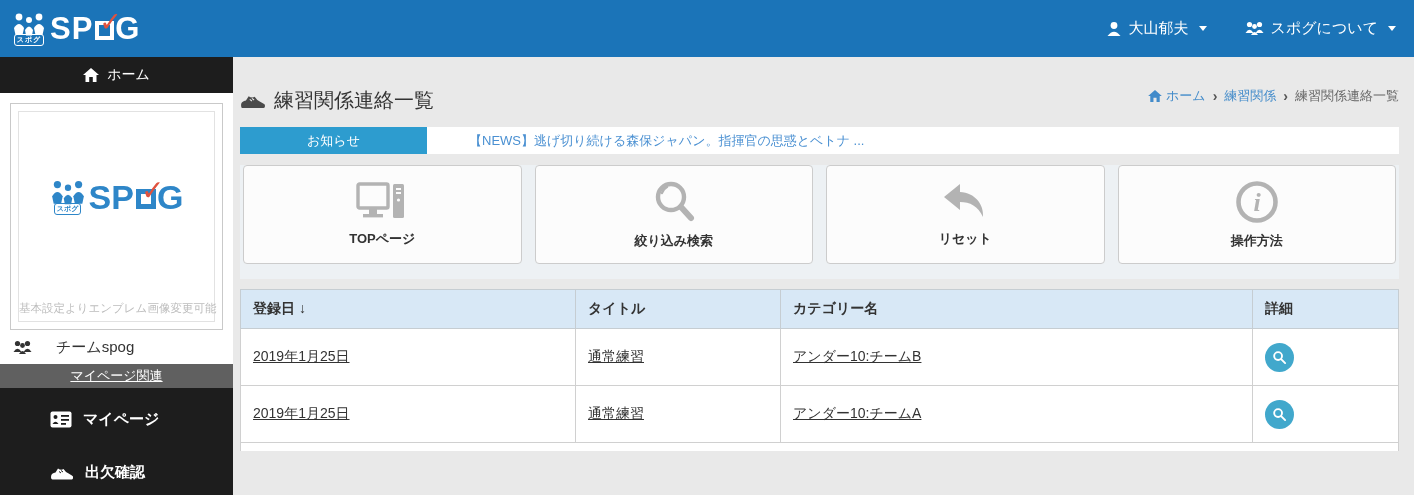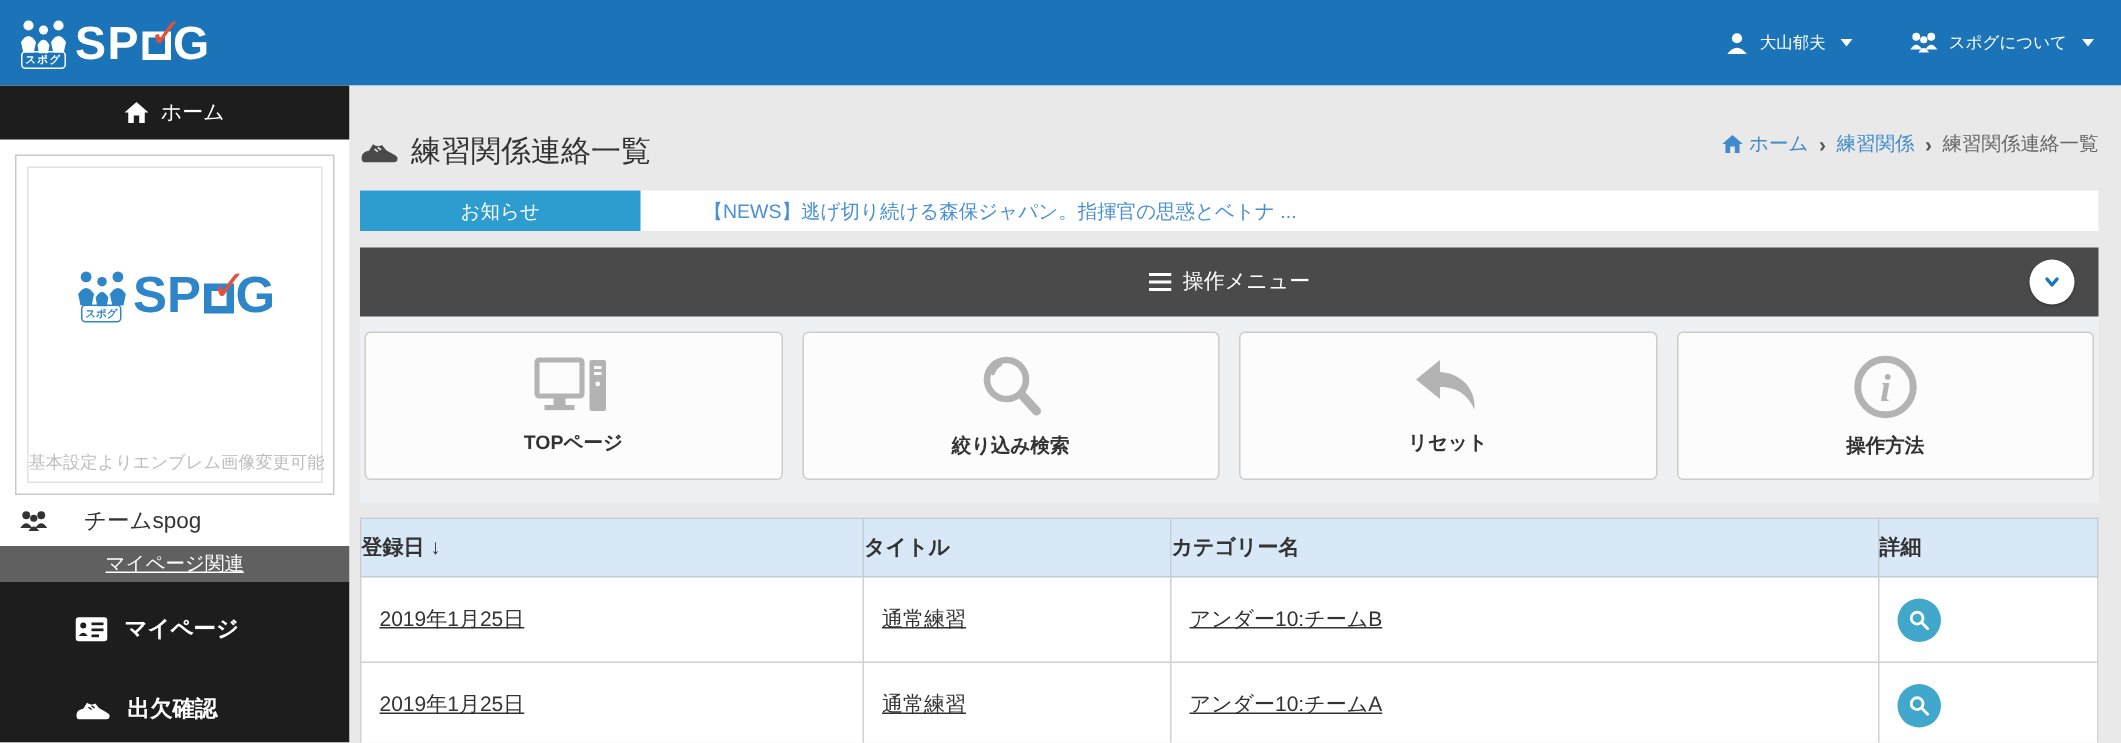--- a/index.html
+++ b/index.html
@@ -13,21 +13,21 @@
   .brand-figures { display:flex; flex-direction:column; align-items:center; }
   .brand-sub { color:#fff; font-size:7px; font-weight:bold; border:1px solid #fff;
     border-radius:3px; padding:0 2px; margin-top:-2px; letter-spacing:1px; }
   .brand-text { color:#fff; font-size:31px; font-weight:bold; letter-spacing:1px;
     display:flex; align-items:center; line-height:1; }
   .brand-checkbox { width:19px; height:19px; border:4px solid #fff; display:inline-block;
     position:relative; margin:4px 1px 0 2px; }
   .brand-check { position:absolute; top:-16px; left:0px; color:#e0523e; font-size:27px;
     font-weight:bold; line-height:1; }
   .nav-right { display:flex; align-items:center; gap:38px; }
-  .nav-item { display:flex; align-items:center; gap:7px; color:#fff; font-size:11px; cursor:pointer; }
+  .nav-item { display:flex; align-items:center; gap:7px; color:#fff; font-size:15px; cursor:pointer; }
   .caret { width:0; height:0; border-left:4px solid transparent; border-right:4px solid transparent;
     border-top:5px solid #fff; margin-left:3px; }
 
   
   .layout { display:flex; height:438px; }
 
   
   .sidebar { width:233px; background:#fff; display:flex; flex-direction:column; flex-shrink:0; }
   .side-home { height:40px; background:#1d1d1d; color:#fff; font-size:14px;
     display:flex; align-items:center; justify-content:center; gap:8px; cursor:pointer; }
@@ -78,21 +78,21 @@
     cursor:pointer; box-shadow:0 1px 2px rgba(0,0,0,.3); }
   .menu-buttons { display:flex; gap:13px; margin:10px 3px 0 3px; }
   .menu-btn { flex:1; height:99px; background:#fcfcfc; border:1px solid #ccc; border-radius:4px;
     display:flex; flex-direction:column; align-items:center; justify-content:center; gap:8px;
     cursor:pointer; }
   .menu-btn-label { font-size:13px; color:#333; font-weight:bold; }
 
   table.data { width:100%; border-collapse:collapse; margin-top:10px; background:#fff;
     table-layout:fixed; }
   table.data th { background:#d8e8f6; font-size:14px; font-weight:bold; color:#333;
-    text-align:left; padding:10px 0; border:1px solid #c6cdd2; height:38px; }
+    text-align:left; padding:10px 12px; border:1px solid #c6cdd2; height:38px; }
   table.data td { font-size:14px; color:#333; padding:10px 12px; height:57px;
     border:1px solid #d0d0d0; background:#fff; vertical-align:middle;text-decoration:underline; }
   th.sortable { color:#3d84c6; cursor:pointer; }
   .col-date{width:335px;} .col-title{width:205px;} .col-cat{width:472px;} .col-detail{width:146px;}
   .detail-btn { width:29px; height:29px; border-radius:50%; background:#41a8cc; border:none;
     display:flex; align-items:center; justify-content:center; cursor:pointer; }
   .partial-row { height:8px; background:#fff; border-left:1px solid #d0d0d0;
     border-right:1px solid #d0d0d0; }
   svg { display:block; }
 </style>
@@ -243,33 +243,20 @@
         <span>練習関係連絡一覧</span>
       </div>
     </div>
 
     <div class="ticker">
       <div class="ticker-tab">お知らせ</div>
       <div class="ticker-news">【NEWS】逃げ切り続ける森保ジャパン。指揮官の思惑とベトナ ...</div>
     </div>
 
     <div class="menu-panel">
-      <div class="menu-bar">
-        <svg width="15" height="12" viewBox="0 0 15 12">
-          <rect y="0" width="15" height="2" fill="#fff"></rect>
-            <rect y="5" width="15" height="2" fill="#fff"></rect>
-            <rect y="10" width="15" height="2" fill="#fff"></rect>
-        </svg>
-        <span>操作メニュー</span>
-        <span class="menu-collapse">
-          <svg width="16" height="16" viewBox="0 0 24 24">
-            <polyline points="7,9 12,15 17,9" fill="none" stroke="#1b74b8" stroke-width="3.4" stroke-linecap="round" stroke-linejoin="round"></polyline>
-          </svg>
-        </span>
-      </div>
       <div class="menu-buttons">
         <div class="menu-btn">
           <svg width="52" height="40" viewBox="0 0 52 40">
             <rect x="2" y="2" width="30" height="24" rx="1.5" fill="none" stroke="#b3b3b3" stroke-width="3.4"></rect>
             <rect x="13" y="27" width="8" height="5" fill="#b3b3b3"></rect>
             <rect x="7" y="32" width="20" height="3.4" fill="#b3b3b3"></rect>
             <rect x="37" y="2" width="11" height="34" rx="1.5" fill="#b3b3b3"></rect>
             <rect x="40" y="6" width="5" height="2" fill="#fcfcfc"></rect>
               <rect x="40" y="10" width="5" height="2" fill="#fcfcfc"></rect>
             <circle cx="42.5" cy="18" r="1.6" fill="#fcfcfc"></circle>

